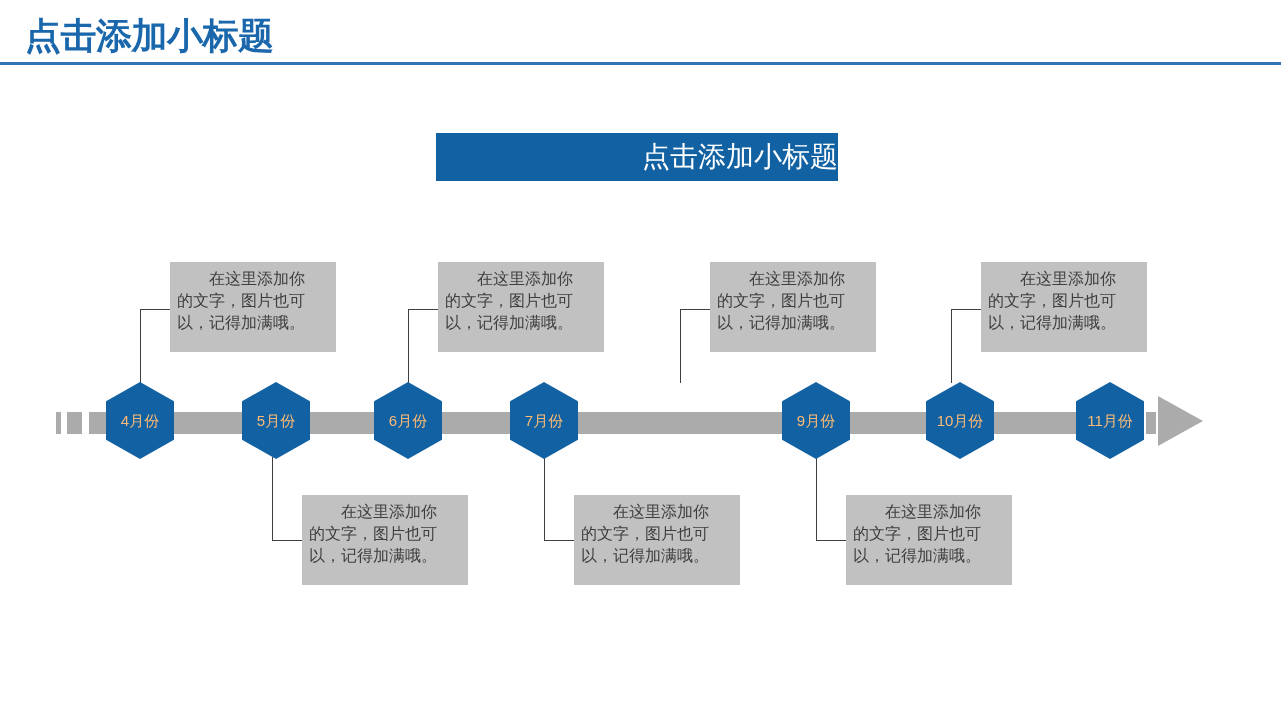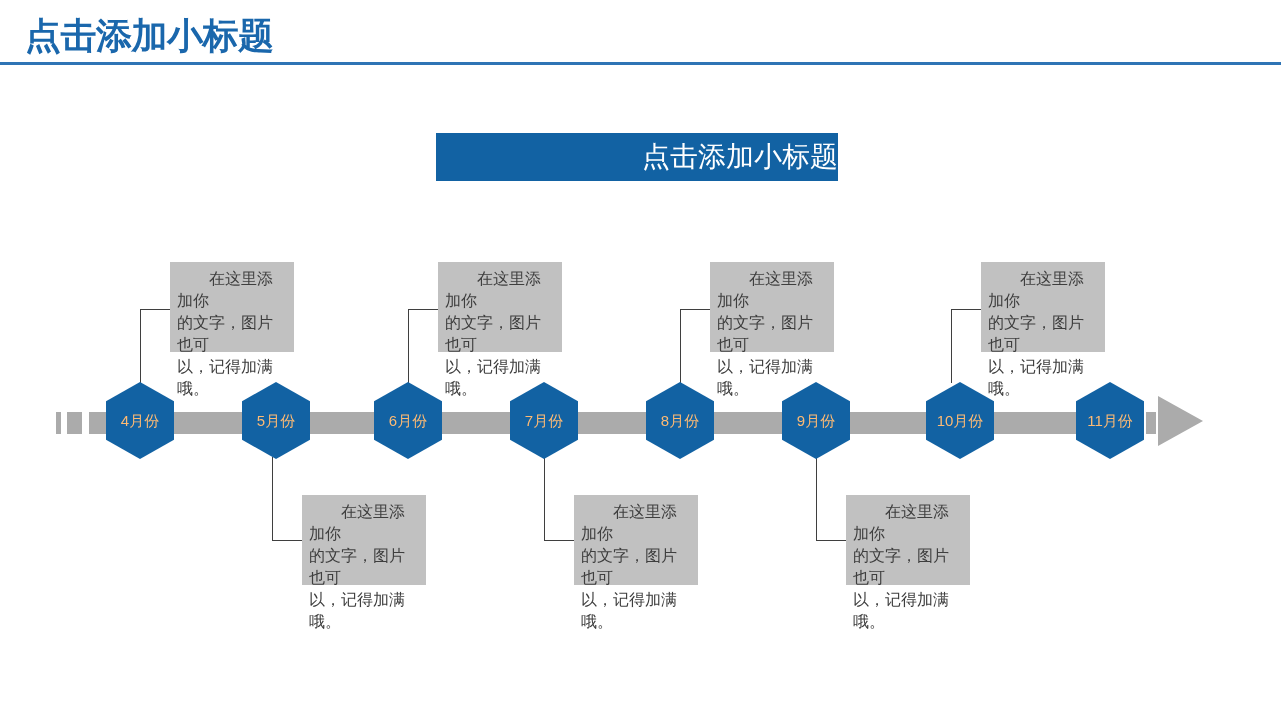--- a/index.html
+++ b/index.html
@@ -81,21 +81,21 @@
     background:var(--connector_gray);
     z-index:2;
   }
   .conn-h{
     position:absolute;height:1px;
     background:var(--connector_gray);
     z-index:2;
   }
   .note-box{
     position:absolute;
-    width:124px;height:90px;
+    width:166px;height:90px;
     background:var(--note_bg_gray);
     color:var(--note_text_gray);
     font-size:16px;line-height:22px;
     padding:6px 7px;
     text-indent:2em;
     white-space:pre-line;
     z-index:2;
   }
 </style>
 </head>
@@ -144,23 +144,20 @@
 的文字，图片也可
 以，记得加满哦。</div>
       <div class="hexagon" style="left: 510px;">
         <span class="hex-label">7月份</span>
       </div>
       <div class="conn-v" style="left: 680px; top: 309px; height: 74px;"></div>
       <div class="conn-h" style="left: 680px; top: 309px; width: 30px;"></div>
       <div class="note-box" style="left: 710px; top: 262px;">在这里添加你
 的文字，图片也可
 以，记得加满哦。</div>
-      <div class="hexagon" style="left: 646px;">
-        <span class="hex-label">8月份</span>
-      </div>
       <div class="conn-v" style="left: 816px; top: 457px; height: 84px;"></div>
       <div class="conn-h" style="left: 816px; top: 540px; width: 30px;"></div>
       <div class="note-box" style="left: 846px; top: 495px;">在这里添加你
 的文字，图片也可
 以，记得加满哦。</div>
       <div class="hexagon" style="left: 782px;">
         <span class="hex-label">9月份</span>
       </div>
       <div class="conn-v" style="left: 951px; top: 309px; height: 74px;"></div>
       <div class="conn-h" style="left: 951px; top: 309px; width: 30px;"></div>

